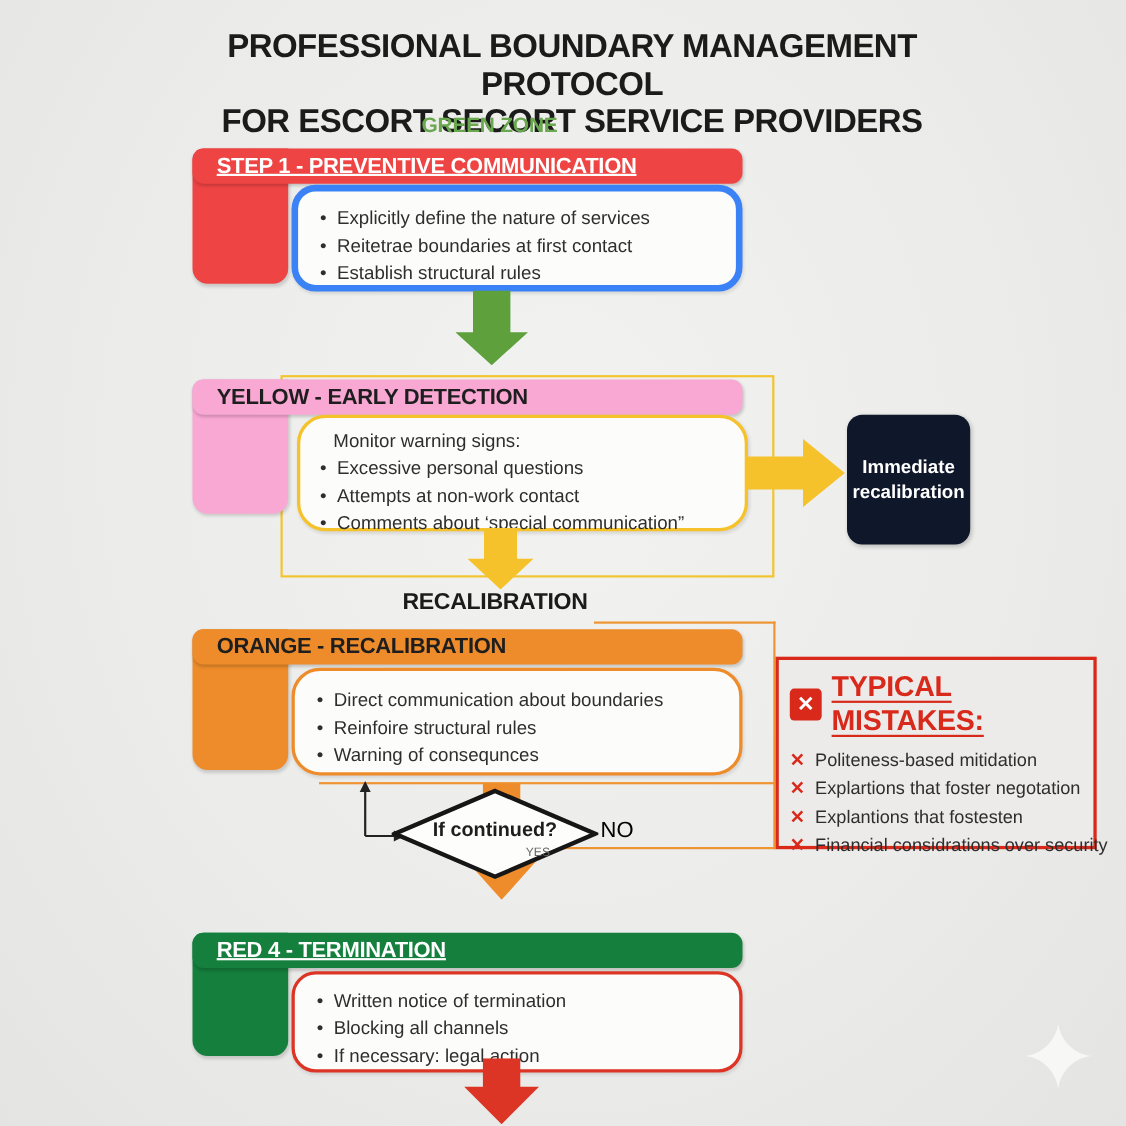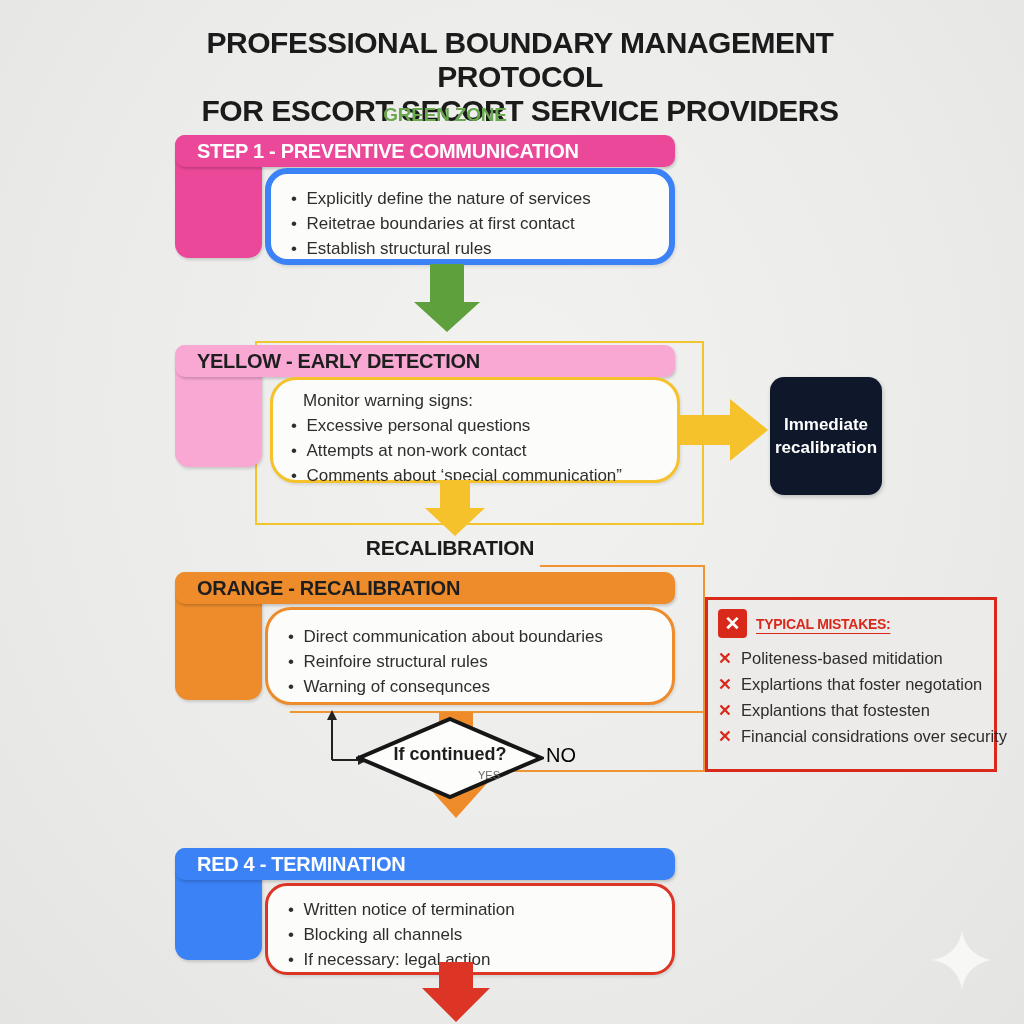--- a/index.html
+++ b/index.html
@@ -32,35 +32,35 @@
   }
   .bbox{
     left:265px;width:410px;background:#fcfcfb;border-radius:22px;
     box-sizing:border-box;z-index:4;box-shadow:1px 2px 3px rgba(0,0,0,0.10);
   }
   .bbox ul{margin:0;padding:0;list-style:none;}
   .bbox li{font-size:17px;line-height:25px;color:#2e2e2e;}
   .bbox li::before{content:"\2022\00a0\00a0";color:#2e2e2e;}
   .intro{font-size:17px;line-height:25px;color:#2e2e2e;padding-left:12px;}
   
-  .green-bg{background:#ec4899;color:#ffffff;}
+  .green-bg{background:#ef4444;color:#ffffff;text-decoration:underline;}
   .green-border{border:6px solid #3b82f6;}
   
   .yellow-bg{background:#f9a8d4;color:#1e1e1e;}
   .yellow-border{border:3px solid #f5c22b;}
   .echo-yellow{
     left:255px;top:341px;width:445px;height:180px;
     border:2px solid #f2c52f;z-index:1;background:transparent;
   }
   
   .orange-bg{background:#ee8c2b;color:#1e1e1e;}
   .orange-border{border:3px solid #ee8c2b;}
   .oline{background:#ee9433;z-index:1;}
   
-  .red-bg{background:#3b82f6;color:#ffffff;}
+  .red-bg{background:#15803d;color:#ffffff;text-decoration:underline;}
   .red-border{border:3px solid #dc3425;}
   
   .immediate{
     left:770px;top:377px;width:112px;height:118px;background:#0f172a;border-radius:14px;
     color:#ffffff;font-weight:bold;font-size:17px;line-height:23px;text-align:center;
     display:flex;align-items:center;justify-content:center;padding:6px;box-sizing:border-box;
     box-shadow:1px 2px 4px rgba(0,0,0,0.2);z-index:4;
   }
   
   .recal{
@@ -76,21 +76,21 @@
     left:705px;top:597px;width:292px;height:175px;
     background:#edebe9;border:3px solid #d8291b;box-sizing:border-box;
     padding:9px 10px;z-index:5;
   }
   .mtitle-row{display:flex;align-items:center;gap:9px;margin-bottom:7px;}
   .x-box{
     width:29px;height:29px;background:#d8291b;border-radius:4px;flex:0 0 29px;
     color:#ffffff;font-weight:bold;font-size:19px;display:flex;align-items:center;justify-content:center;
   }
   .mtitle{
-    color:#d8291b;font-weight:bold;font-size:14px;letter-spacing:-0.3px;
+    color:#d8291b;font-weight:bold;font-size:26px;letter-spacing:-0.3px;
     text-decoration:underline;text-underline-offset:4px;
   }
   .mlist{margin:2px 0 0 0;padding:0;list-style:none;}
   .mlist li{font-size:16.5px;line-height:26px;color:#2d2d2d;white-space:nowrap;}
   .mlist li::before{content:"\2715\00a0\00a0";color:#d8291b;font-weight:bold;}
   
   svg{display:block;}
   .arrow{z-index:5;}
   .behind{z-index:2;}
 </style>

